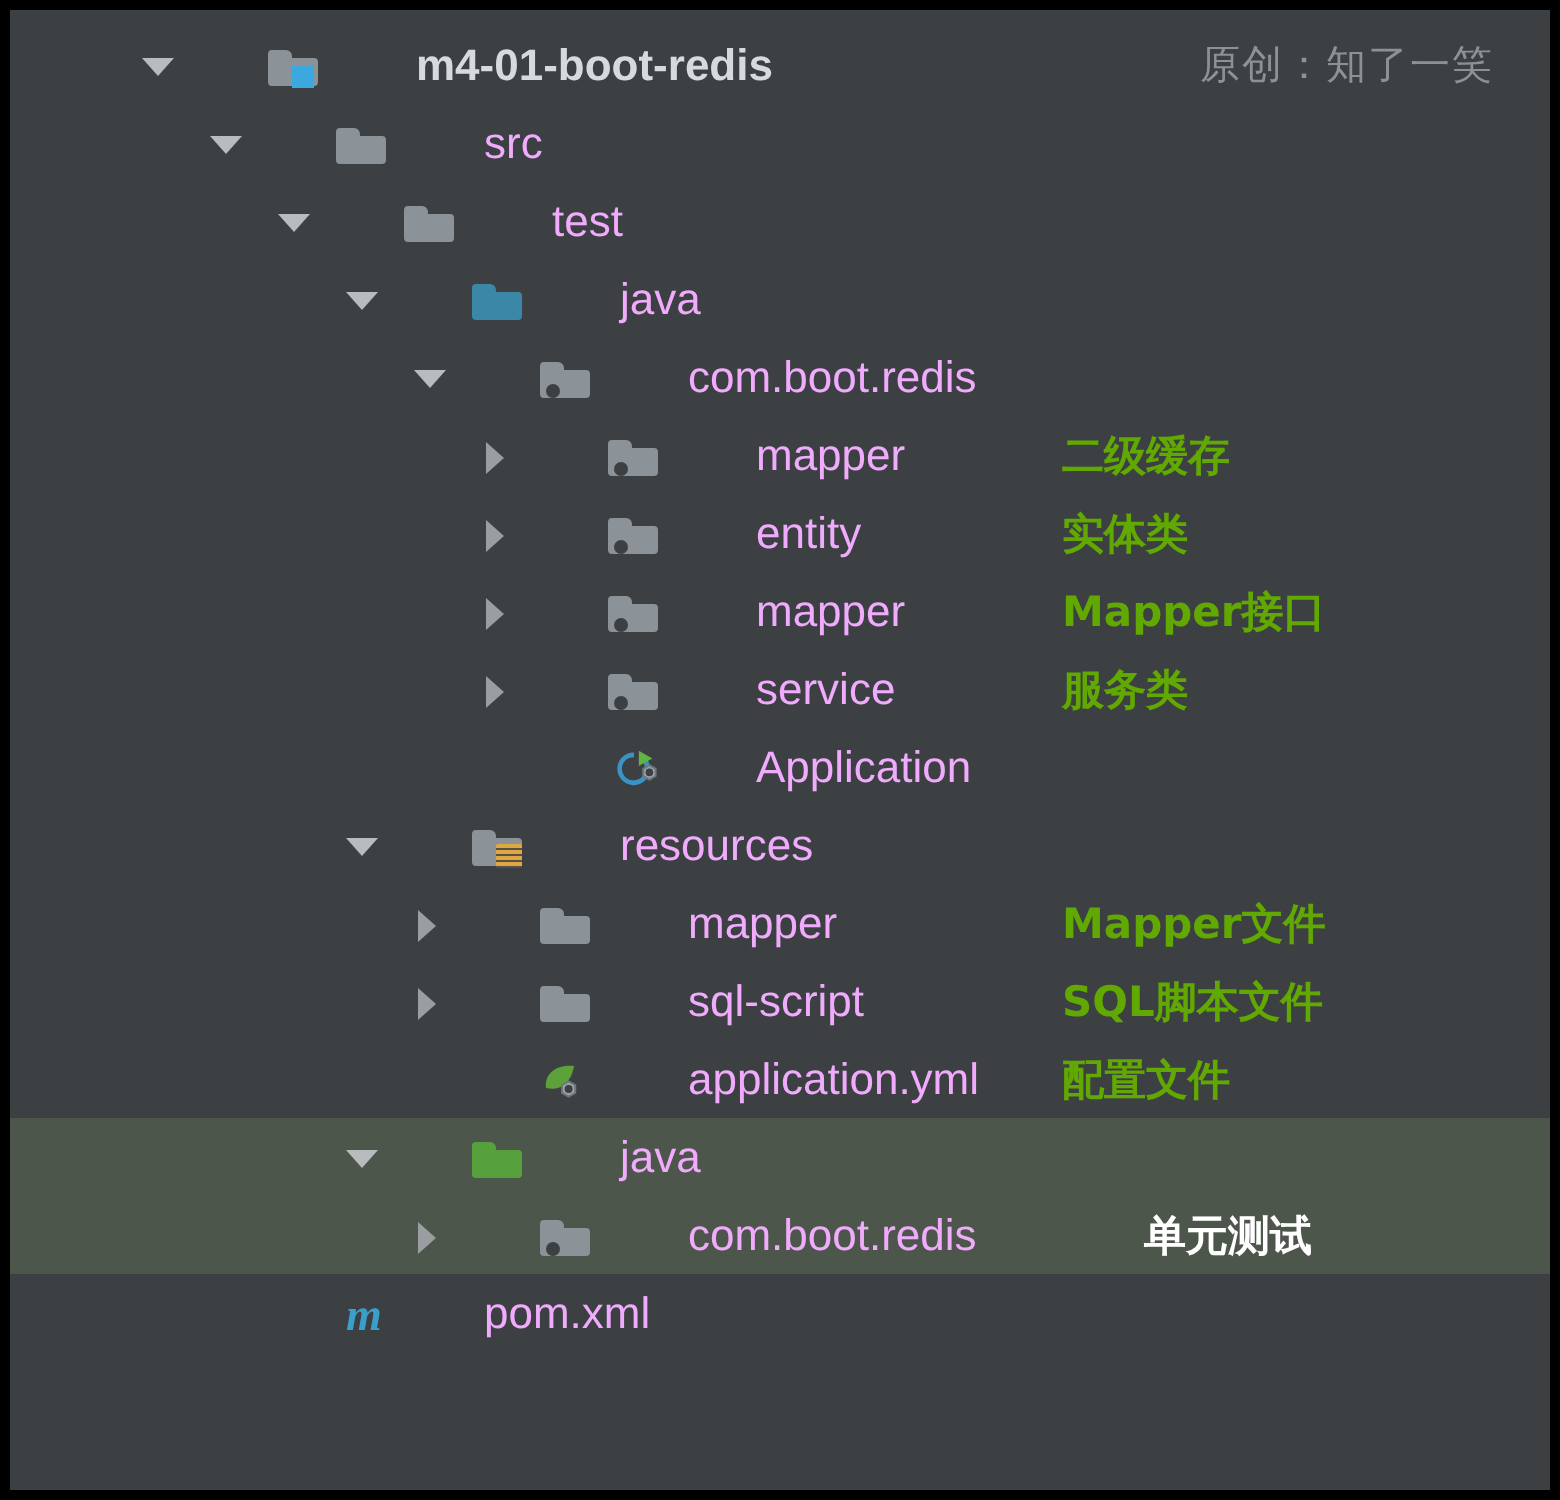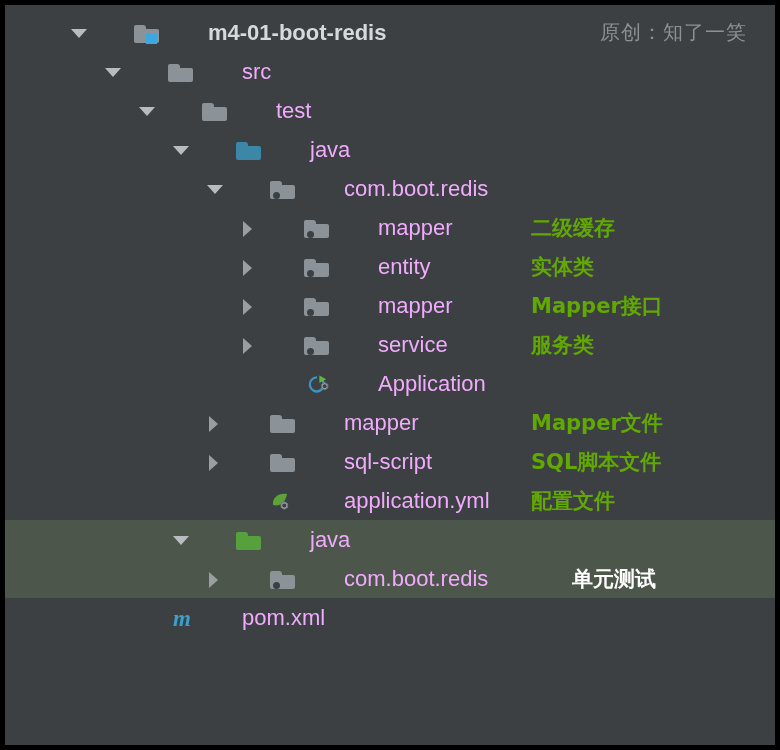--- a/index.html
+++ b/index.html
@@ -308,20 +308,32 @@
             <svg class="springrun" viewBox="0 0 26 22" xmlns="http://www.w3.org/2000/svg">
               <path d="M13 2.2 A8.2 8.2 0 1 0 19.5 5.6 L17.6 7.2 A5.8 5.8 0 1 1 13 4.6 Z" fill="#3a93c4"></path>
               <path d="M15.4 1.4 L22.2 5.2 L15.4 9.0 Z" fill="#62b246"></path>
               <path d="M17.6 10.4 l3.1 -1.8 3.1 1.8 v3.6 l-3.1 1.8 -3.1 -1.8 Z" fill="#9aa3a9" stroke="#6f777d" stroke-width="1"></path>
               <circle cx="20.7" cy="12.2" r="1.9" fill="#3c4043"></circle>
             </svg>
           </span>
           <span class="label">Application</span>
         </div>
         <div class="row">
+          <span style="flex: 0 0 124px;"></span>
+          <span class="arrow down"></span>
+          <span class="icon">
+            <span class="folder f-grey">
+              <span class="tab"></span>
+              <span class="body"></span>
+            </span>
+            <span class="resbadge"></span>
+          </span>
+          <span class="label">resources</span>
+        </div>
+        <div class="row">
           <span style="flex: 0 0 158px;"></span>
           <span class="arrow right"></span>
           <span class="icon">
             <span class="folder f-grey">
               <span class="tab"></span>
               <span class="body"></span>
             </span>
           </span>
           <span class="label">mapper</span>
           <span class="note">Mapper文件</span>

